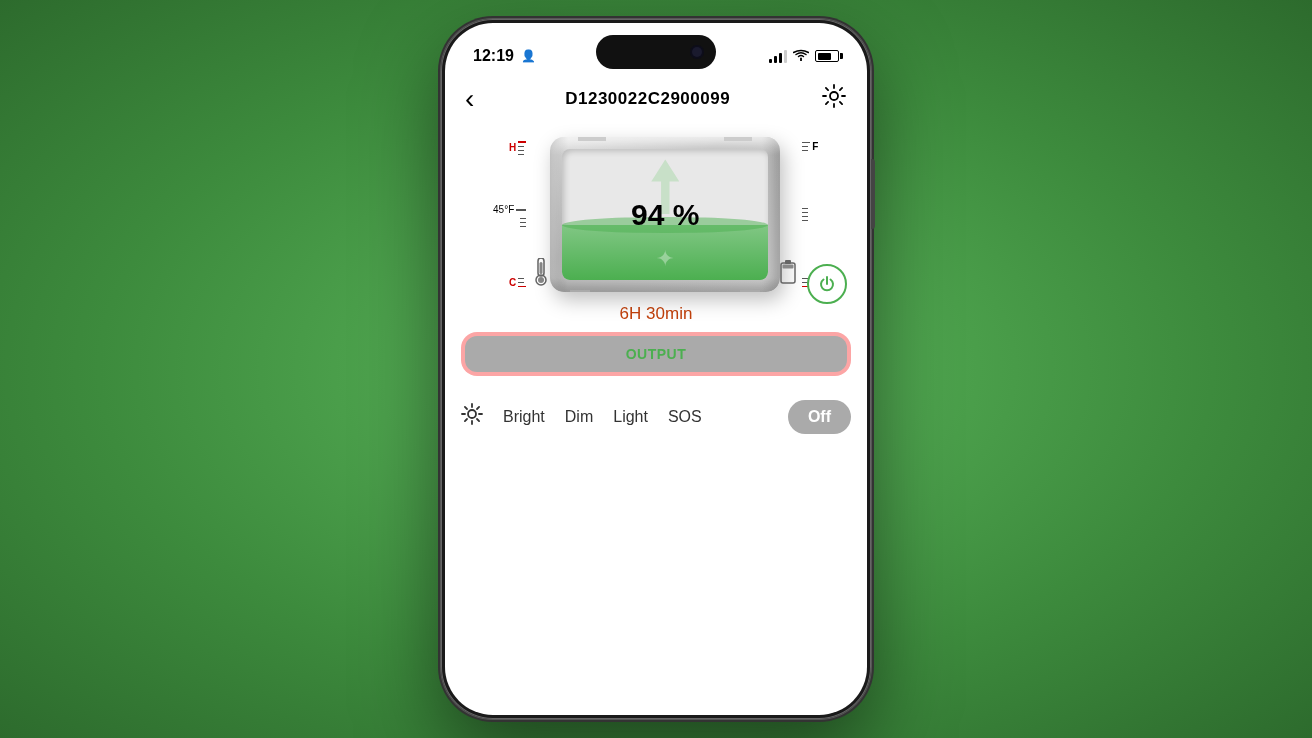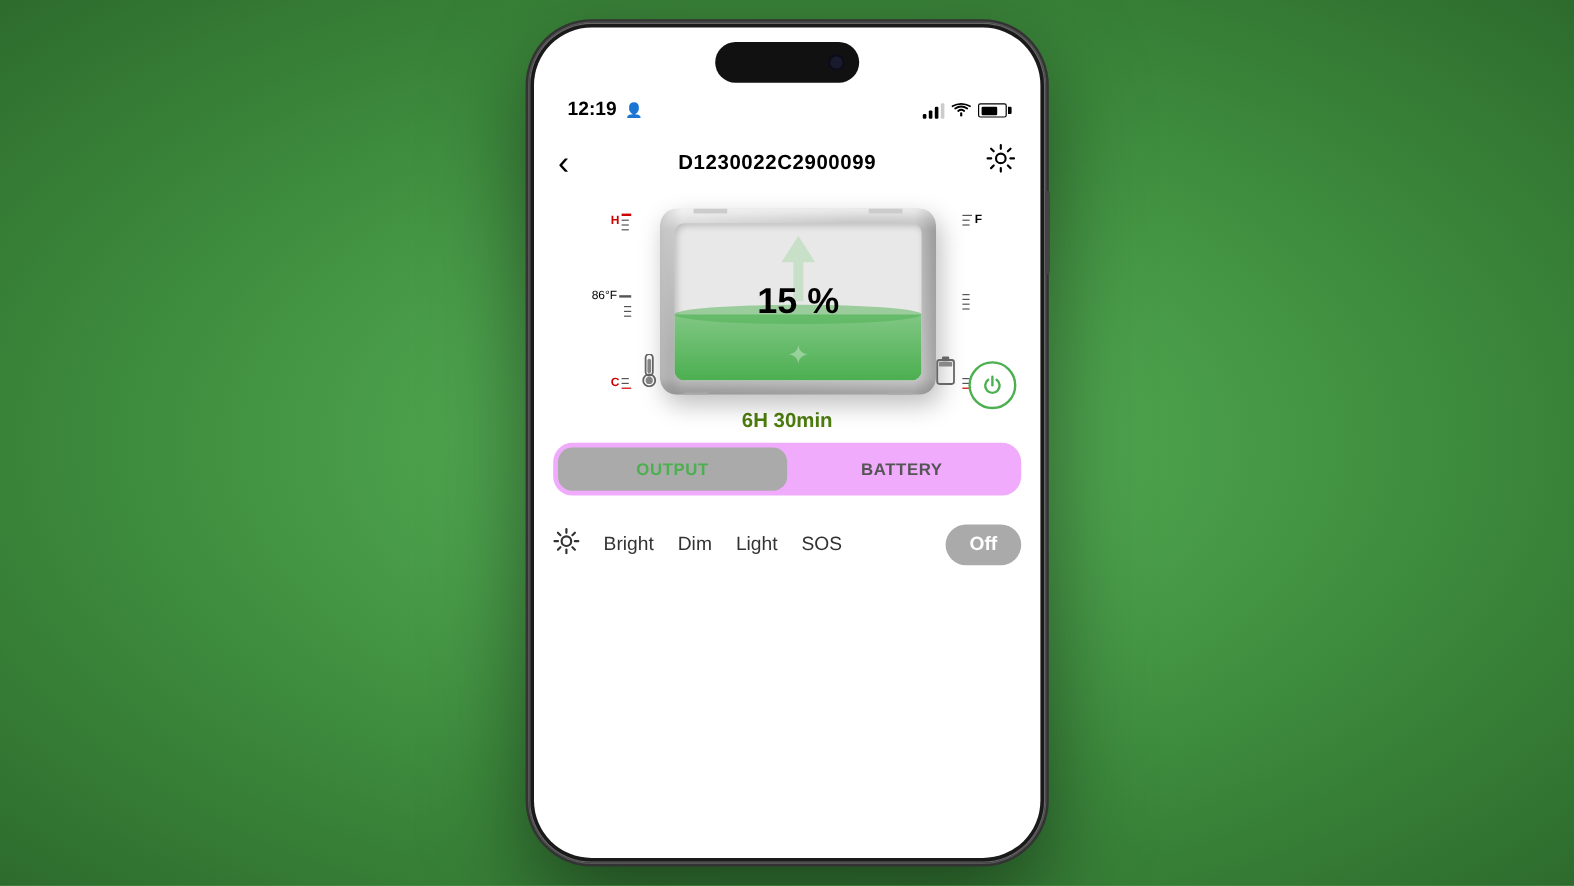--- a/index.html
+++ b/index.html
@@ -86,21 +86,20 @@
       box-shadow: 0 0 0 2px #0d0d1a;
     }
 
     
     .status-bar {
       display: flex;
       justify-content: space-between;
       align-items: center;
       padding: 14px 28px 0;
       height: 52px;
-      margin-top: 36px;
     }
 
     .status-time {
       font-size: 16px;
       font-weight: 600;
       color: #000;
       display: flex;
       align-items: center;
       gap: 4px;
     }
@@ -201,29 +200,29 @@
       align-items: center;
       justify-content: center;
       cursor: pointer;
       background: white;
     }
 
     
     .time-remaining {
       text-align: center;
       font-size: 17px;
-      font-weight: 700;
-      color: #4d7c0f;
+      font-weight: 400;
+      color: #c2410c;
       padding: 12px 5px 8px;
     }
 
     
     .tab-selector {
       display: flex;
-      background: #f0abfc;
+      background: #fca5a5;
       border-radius: 16px;
       padding: 4px;
       margin: 0 16px 16px;
     }
 
     .tab-item {
       flex: 1;
       text-align: center;
       padding: 10px 0;
       font-size: 14px;
@@ -389,21 +388,21 @@
           <span style="font-size: 10px; font-weight: 700; color: #cc0000;">H</span>
           <div style="display: flex; flex-direction: column; gap: 3px;">
             <div style="width: 8px; height: 1.5px; background: #cc0000;"></div>
             <div style="width: 6px; height: 1px; background: #555;"></div>
             <div style="width: 6px; height: 1px; background: #555;"></div>
             <div style="width: 6px; height: 1px; background: #555;"></div>
           </div>
         </div>
         <div style="display: flex; flex-direction: column; gap: 3px; align-items: flex-end;">
           <div style="display: flex; align-items: center; gap: 2px;">
-            <span style="font-size: 10px; color: #000; font-weight: 500;">86°F</span>
+            <span style="font-size: 10px; color: #000; font-weight: 500;">45°F</span>
             <div style="width: 10px; height: 1.5px; background: #555;"></div>
           </div>
           <div style="display: flex; align-items: center; gap: 2px; margin-left: 24px;">
             <div style="width: 6px; height: 1px; background: #555;"></div>
           </div>
           <div style="display: flex; align-items: center; gap: 2px; margin-left: 24px;">
             <div style="width: 6px; height: 1px; background: #555;"></div>
           </div>
           <div style="display: flex; align-items: center; gap: 2px; margin-left: 24px;">
             <div style="width: 6px; height: 1px; background: #555;"></div>
@@ -443,21 +442,21 @@
           <div class="battery-inner-screen">
 
             <div class="battery-water">
               <div class="battery-water-wave"></div>
             </div>
 
             <div style="position: absolute; bottom: 8%; left: 50%; transform: translateX(-50%); color: rgba(255,255,255,0.35); font-size: 22px; line-height:1;">✦</div>
 
             <div style="position: absolute; top: 8%; left: 50%; transform: translateX(-50%); width: 28px; height: 55px; background: rgba(140,210,140,0.35); clip-path: polygon(50% 0%, 100% 40%, 65% 40%, 65% 100%, 35% 100%, 35% 40%, 0% 40%);"></div>
 
-            <div style="position: absolute; top: 50%; left: 50%; transform: translate(-50%,-50%); font-size: 30px; font-weight: 700; color: #000; white-space: nowrap; z-index: 10;">15 %</div>
+            <div style="position: absolute; top: 50%; left: 50%; transform: translate(-50%,-50%); font-size: 30px; font-weight: 700; color: #000; white-space: nowrap; z-index: 10;">94 %</div>
           </div>
 
           <div style="position: absolute; top: -4px; left: 28px; width: 28px; height: 8px; background: #ccc; border-radius: 3px 3px 0 0;"></div>
           <div style="position: absolute; top: -4px; right: 28px; width: 28px; height: 8px; background: #ccc; border-radius: 3px 3px 0 0;"></div>
 
           <div style="position: absolute; bottom: -4px; left: 20px; width: 20px; height: 6px; background: #aaa; border-radius: 0 0 4px 4px;"></div>
           <div style="position: absolute; bottom: -4px; right: 20px; width: 20px; height: 6px; background: #aaa; border-radius: 0 0 4px 4px;"></div>
         </div>
       </div>
 
@@ -509,21 +508,20 @@
           <path d="M5.5 4.5 A6 6 0 1 0 12.5 4.5" stroke="#4CAF50" stroke-width="2" fill="none" stroke-linecap="round"></path>
         </svg>
       </div>
 
     </div>
 
     <div class="time-remaining">6H 30min</div>
 
     <div class="tab-selector">
       <div class="tab-item active">OUTPUT</div>
-      <div class="tab-item">BATTERY</div>
     </div>
 
     <div class="light-controls">
       <span style="font-size: 22px; color: #333;">
         <svg width="22" height="22" viewBox="0 0 22 22">
           <circle cx="11" cy="11" r="4" fill="none" stroke="#333" stroke-width="1.8"></circle>
           <line x1="11" y1="1" x2="11" y2="4" stroke="#333" stroke-width="1.8" stroke-linecap="round"></line>
           <line x1="11" y1="18" x2="11" y2="21" stroke="#333" stroke-width="1.8" stroke-linecap="round"></line>
           <line x1="1" y1="11" x2="4" y2="11" stroke="#333" stroke-width="1.8" stroke-linecap="round"></line>
           <line x1="18" y1="11" x2="21" y2="11" stroke="#333" stroke-width="1.8" stroke-linecap="round"></line>

